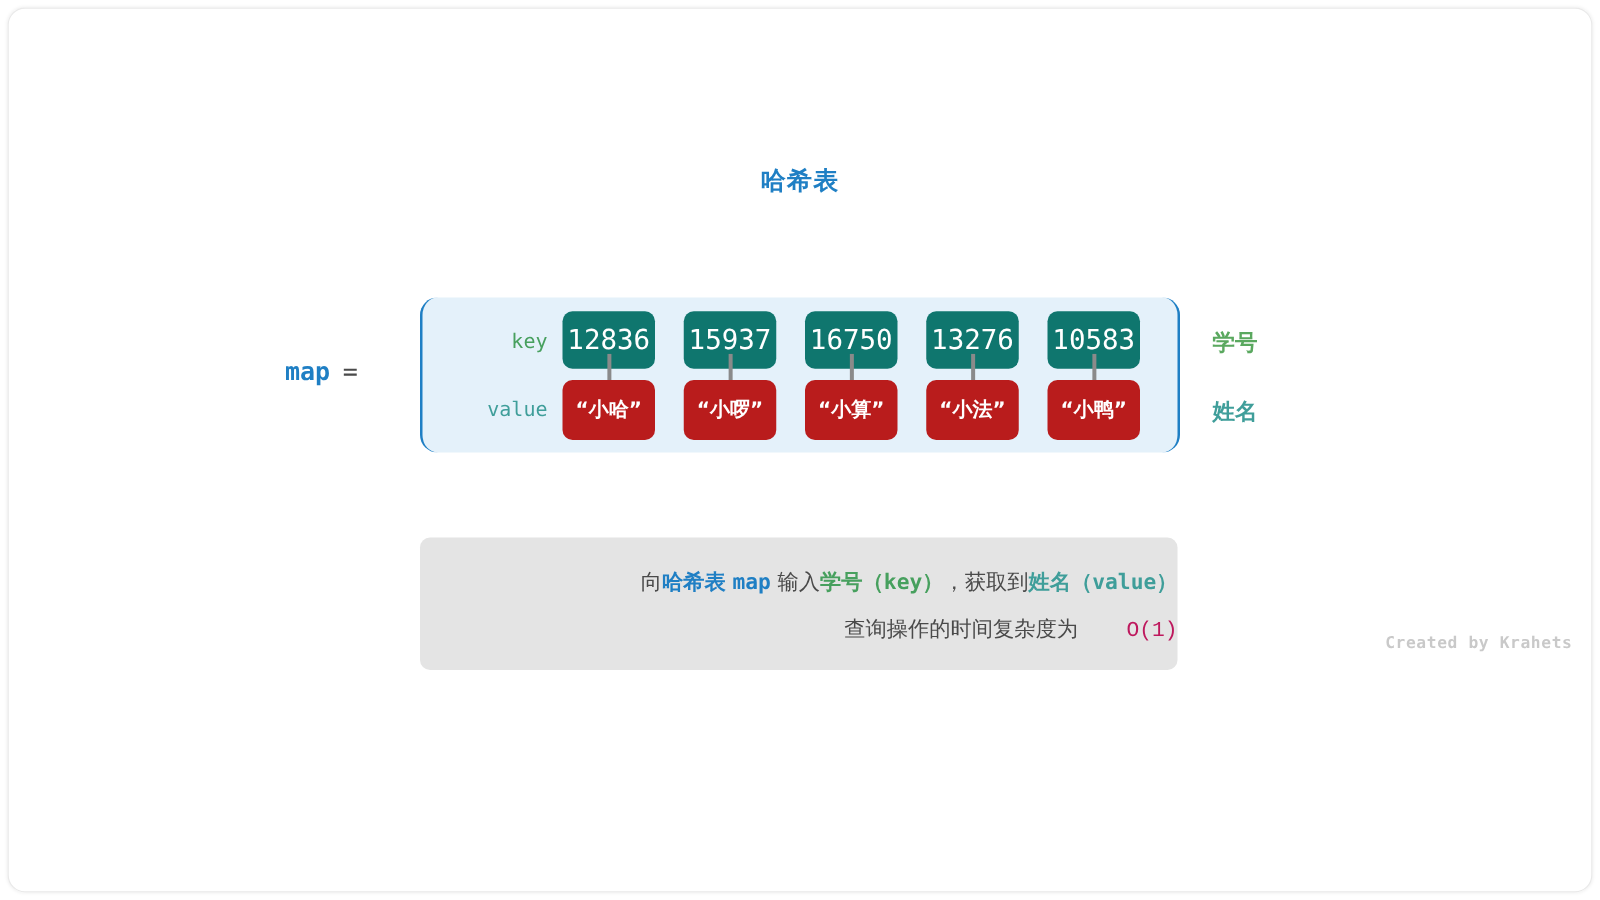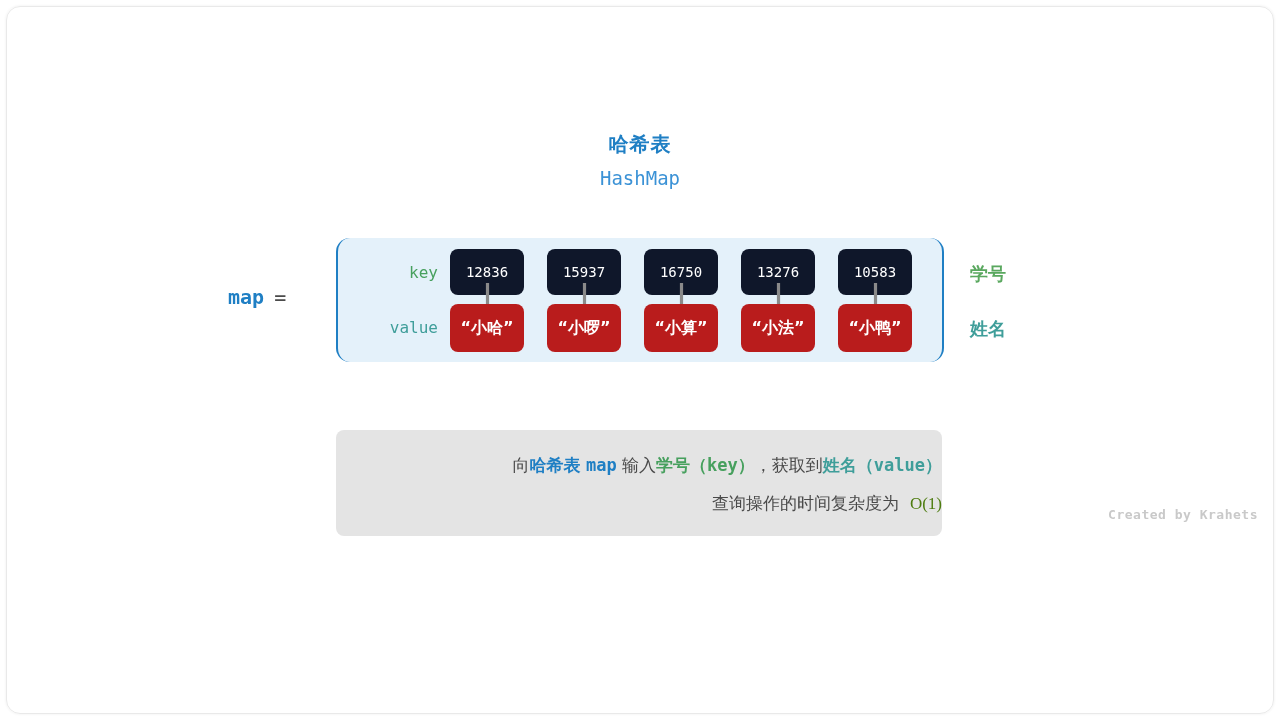--- a/index.html
+++ b/index.html
@@ -137,23 +137,23 @@
     border-radius: 8px;
     display: flex;
     align-items: center;
     justify-content: center;
     color: #ffffff;
     text-align: center;
   }
   .cell.key {
     top: 11px;
     height: 46px;
-    background: #0f172a;
-    font-family: "DejaVu Sans Mono", monospace;
-    font-size: 14px;
+    background: #0f766e;
+    font-family: "DejaVu Sans Mono", monospace;
+    font-size: 22px;
   }
   .cell.value {
     top: 66px;
     height: 48px;
     background: #b91c1c;
     font-family: "DejaVu Sans", sans-serif;
     font-weight: bold;
     font-size: 16px;
   }
   .arrow {
@@ -226,22 +226,23 @@
   .cap-b-teal {
     font-weight: bold;
     color: #3f9e9a;
   }
   .cap-mono-teal {
     font-family: "DejaVu Sans Mono", monospace;
     font-weight: bold;
     color: #3f9e9a;
   }
   .cap-mono-dark {
-    font-family: Liberation Serif, serif;
-    color: #4d7c0f;
+    font-family: Liberation Mono, monospace;
+    color: #be185d;
+    margin-left: 28px;
   }
 
   
   .footer {
     position: absolute;
     right: 22px;
     bottom: 22px;
     font-family: "DejaVu Sans Mono", monospace;
     font-size: 13px;
     color: #c9c9c9;
@@ -251,21 +252,20 @@
 </style>
 </head>
 <body>
 
 <div id="page">
 
   <div class="page-frame"></div>
 
   <div class="title-block">
     <div class="title-main">哈希表</div>
-    <div class="title-sub">HashMap</div>
   </div>
 
   <div class="map-label">
     <span class="var">map</span><span class="eq">=</span>
   </div>
 
   <div class="table-container">
 
     <div class="row-labels">
       <div class="row-label key">key</div>

